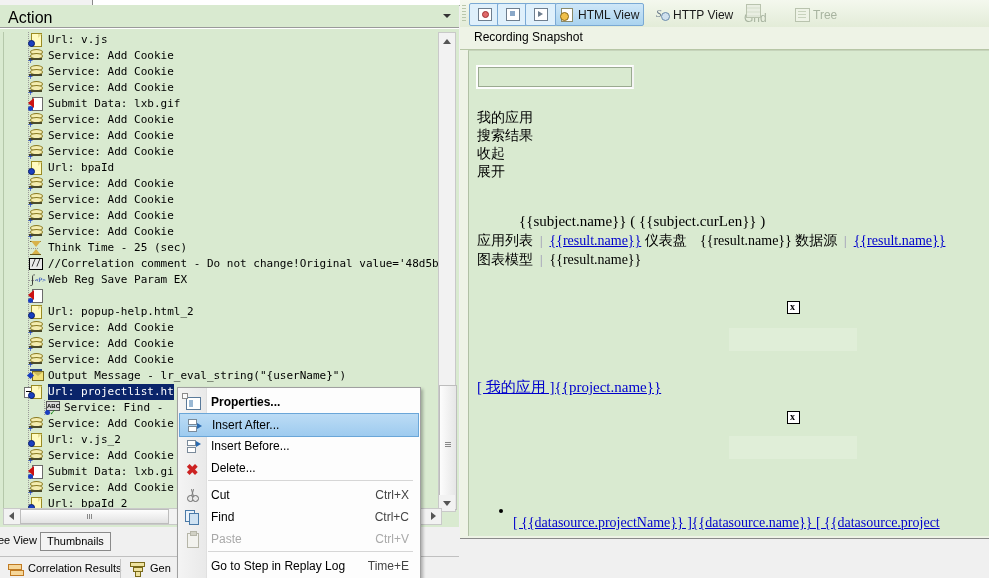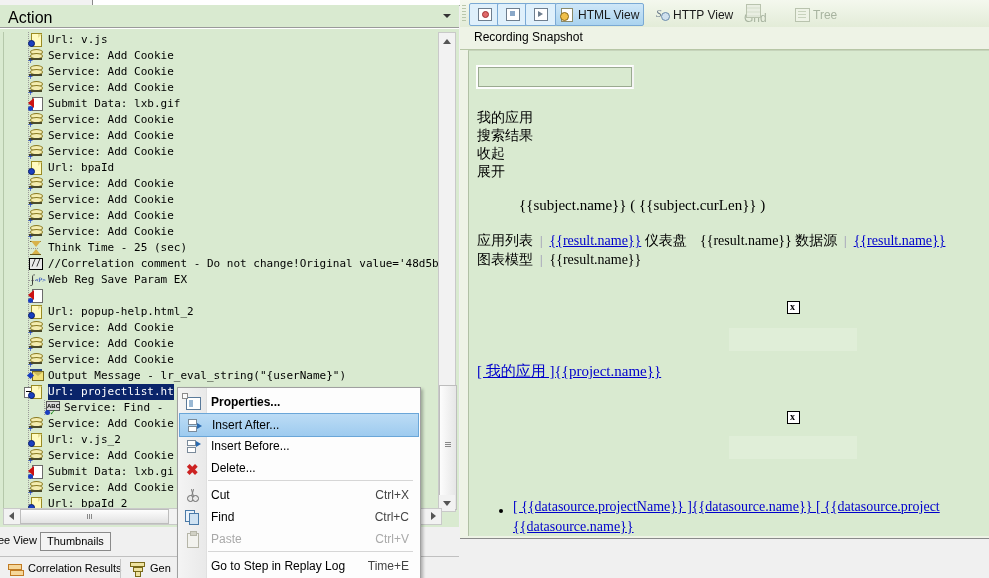--- a/index.html
+++ b/index.html
@@ -215,21 +215,21 @@
   .snapshot { position:absolute; left:8px; top:50px; width:521px; height:485px;
     background:#d9ead0; border-left:1px solid #b0c0a4; border-top:1px solid #c6d4bb; overflow:hidden; }
 
   .sn-input { position:absolute; left:7px; top:14px; width:154px; height:20px;
     background:#d9ead0; border:2px solid #fdfdfd; border-right-color:#f4f4f4; }
   .sn-input::after { content:""; position:absolute; left:0; top:0; right:0; bottom:0;
     border:1px solid #9aaa90; }
 
   .cn { position:absolute; font-family:"DejaVu Sans", sans-serif; font-size:14px; color:#000;
     white-space:nowrap; }
-  .serif { font-family:"Liberation Serif", serif; }
+  .serif { font-family:"Liberation Serif", serif;margin-top:16px; }
   .lnk { color:#0000cc; text-decoration:underline; }
 
   .xbox { position:absolute; width:11px; height:11px; border:1px solid #000; background:#fff; }
   .xbox::after { content:"x"; position:absolute; left:2px; top:-2px; font-size:10px;
     font-family:"Liberation Serif",serif; font-weight:bold; color:#000; line-height:13px; }
 
   .ghost { position:absolute; background:#e0eed8; }
 
   .bullet { position:absolute; width:4px; height:4px; border-radius:50%; background:#000; }
 

